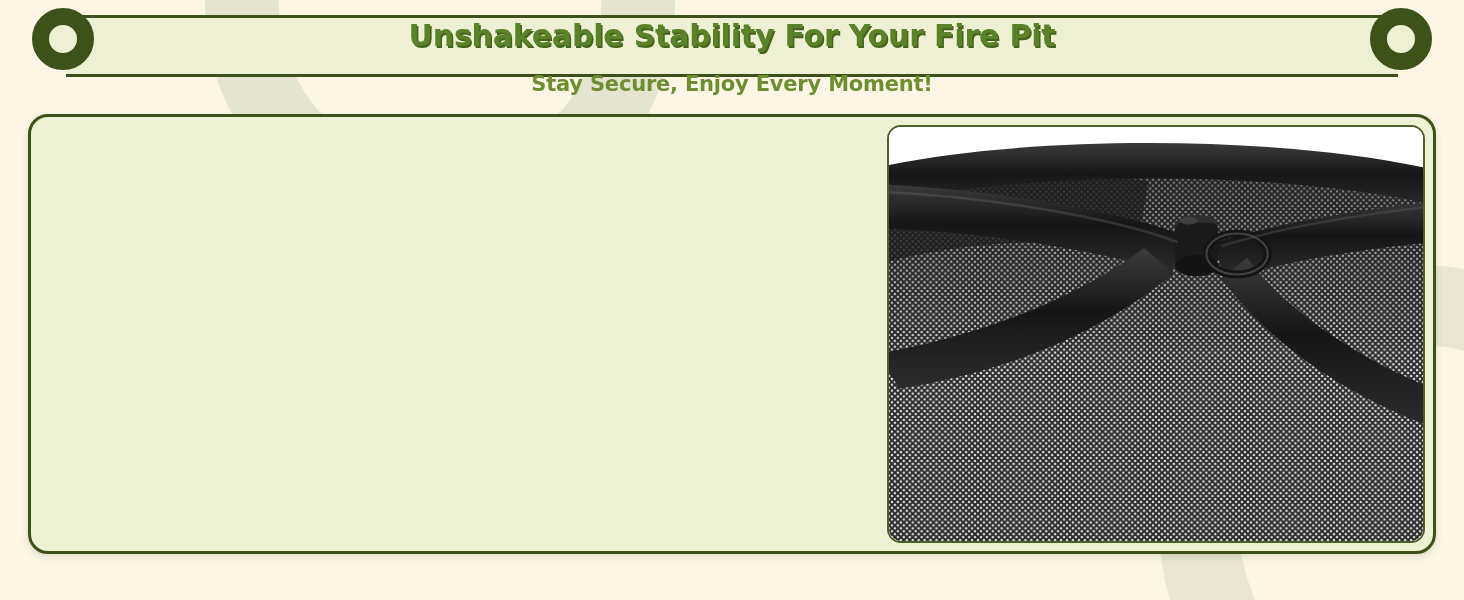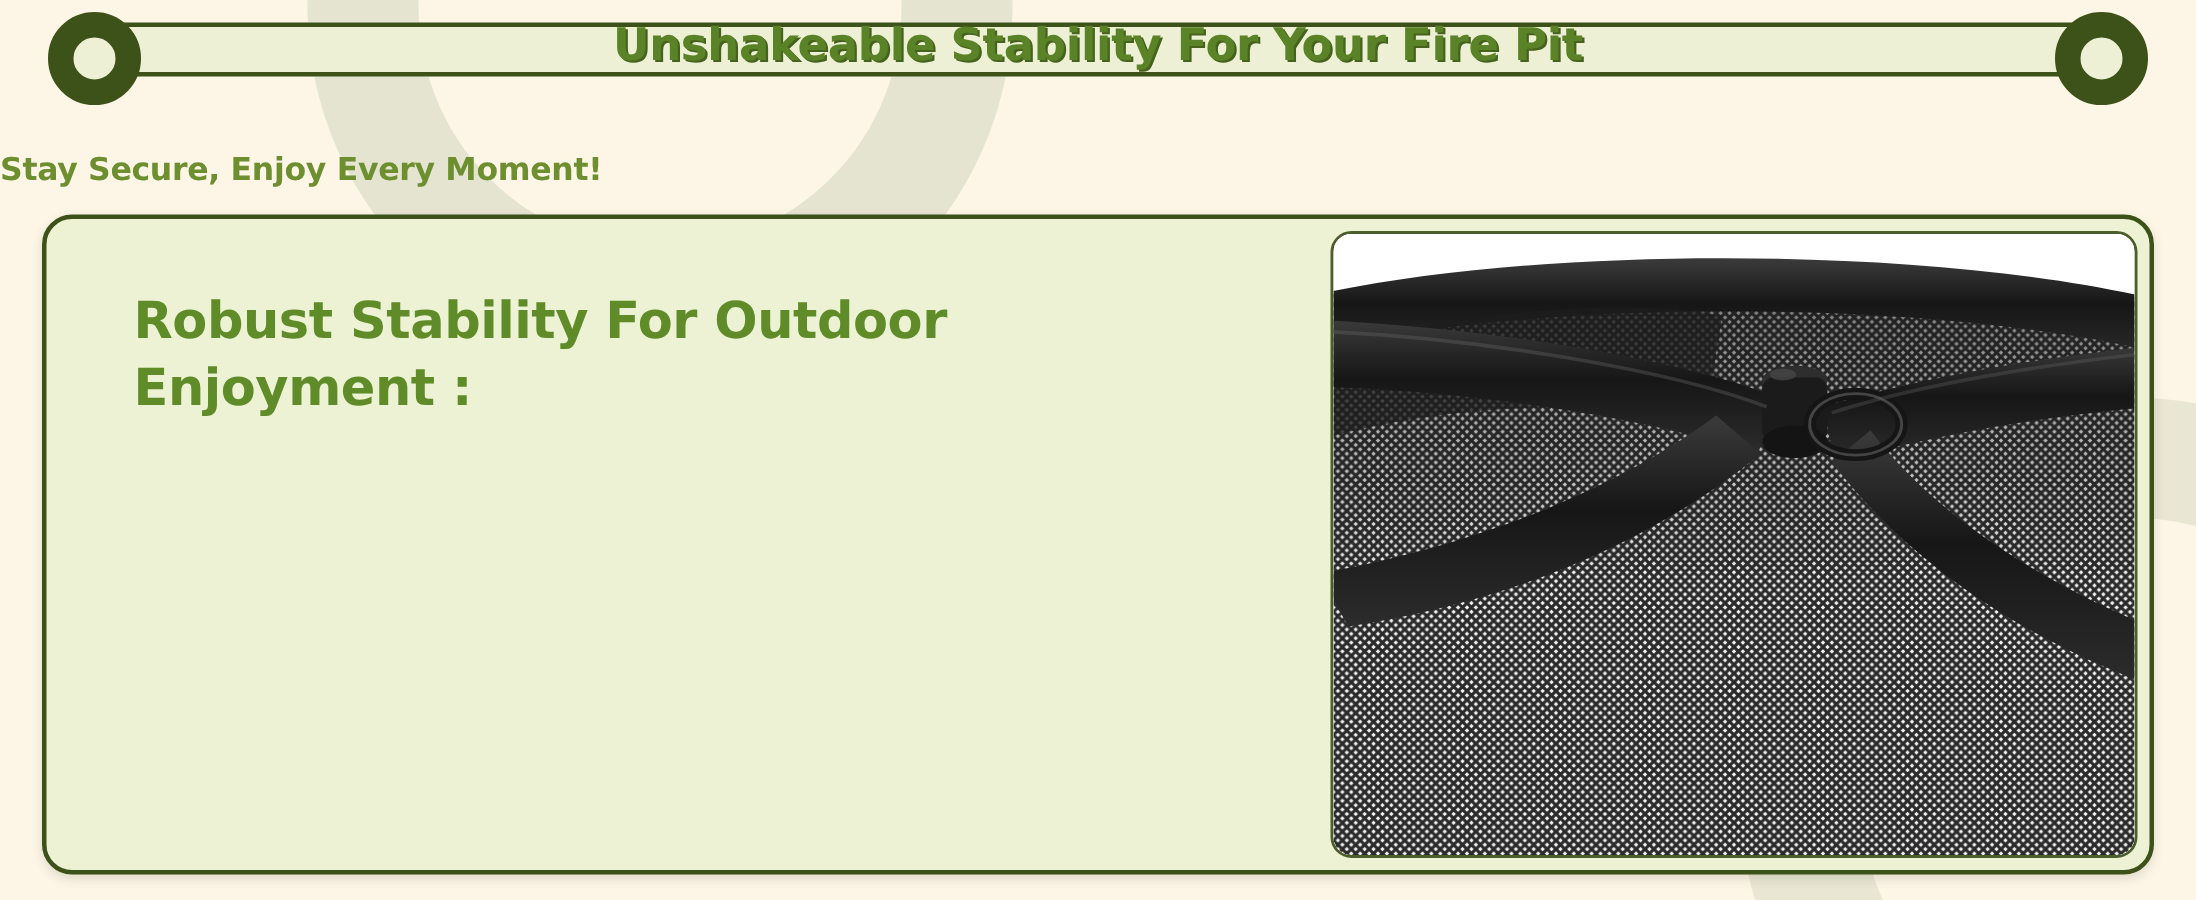--- a/index.html
+++ b/index.html
@@ -50,26 +50,26 @@
     position: relative;
     z-index: 2;
     margin: 8px 28px 0 28px;
     height: 60px;
   }
   .banner-bar {
     position: absolute;
     left: 38px;
     right: 38px;
     top: 7px;
-    height: 36px;
+    height: 62px;
     background: #edf0d5;
     border-top: 3px solid #3d5219;
     border-bottom: 3px solid #3d5219;
     display: flex;
-    align-items: flex-end;
+    align-items: flex-start;
     justify-content: center;
   }
   .banner-title {
     font-family: "DejaVu Sans", sans-serif;
     font-size: 30px;
     font-weight: bold;
     letter-spacing: -0.2px;
     color: #5a8226;
     text-shadow: 1.5px 1.5px 0 #46631d;
     white-space: nowrap;
@@ -83,22 +83,22 @@
     border: 17px solid #3d5219;
     background: #edf0d5;
   }
   .ring-left  { left: 4px; }
   .ring-right { right: 4px; }
 
   
   .subtitle {
     position: relative;
     z-index: 2;
-    text-align: left;
-    margin-top: 33px;
+    text-align: center;
+    margin-top: 4px;
     font-family: "DejaVu Sans", sans-serif;
     font-size: 21px;
     font-weight: bold;
     color: #6d8f2f;
     letter-spacing: -0.2px;
   }
 
   
   .card {
     position: relative;
@@ -169,21 +169,20 @@
   </div>
   <span class="ring ring-left"></span>
   <span class="ring ring-right"></span>
 </div>
 
 <div class="subtitle">Stay Secure, Enjoy Every Moment!</div>
 
 <div class="card">
 
   <div class="card-text">
-    <h2 class="card-heading">Robust Stability For Outdoor Enjoyment :</h2>
   </div>
 
   <div class="card-photo">
     <div class="photo-stage">
       <svg viewBox="0 0 540 424" preserveAspectRatio="none">
         <defs>
           <pattern id="mesh" width="6" height="6" patternUnits="userSpaceOnUse">
             <rect width="6" height="6" fill="#f2f2f2"></rect>
             <path d="M0 0 L6 6 M6 0 L0 6" stroke="#2b2b2b" stroke-width="2.1"></path>
           </pattern>

